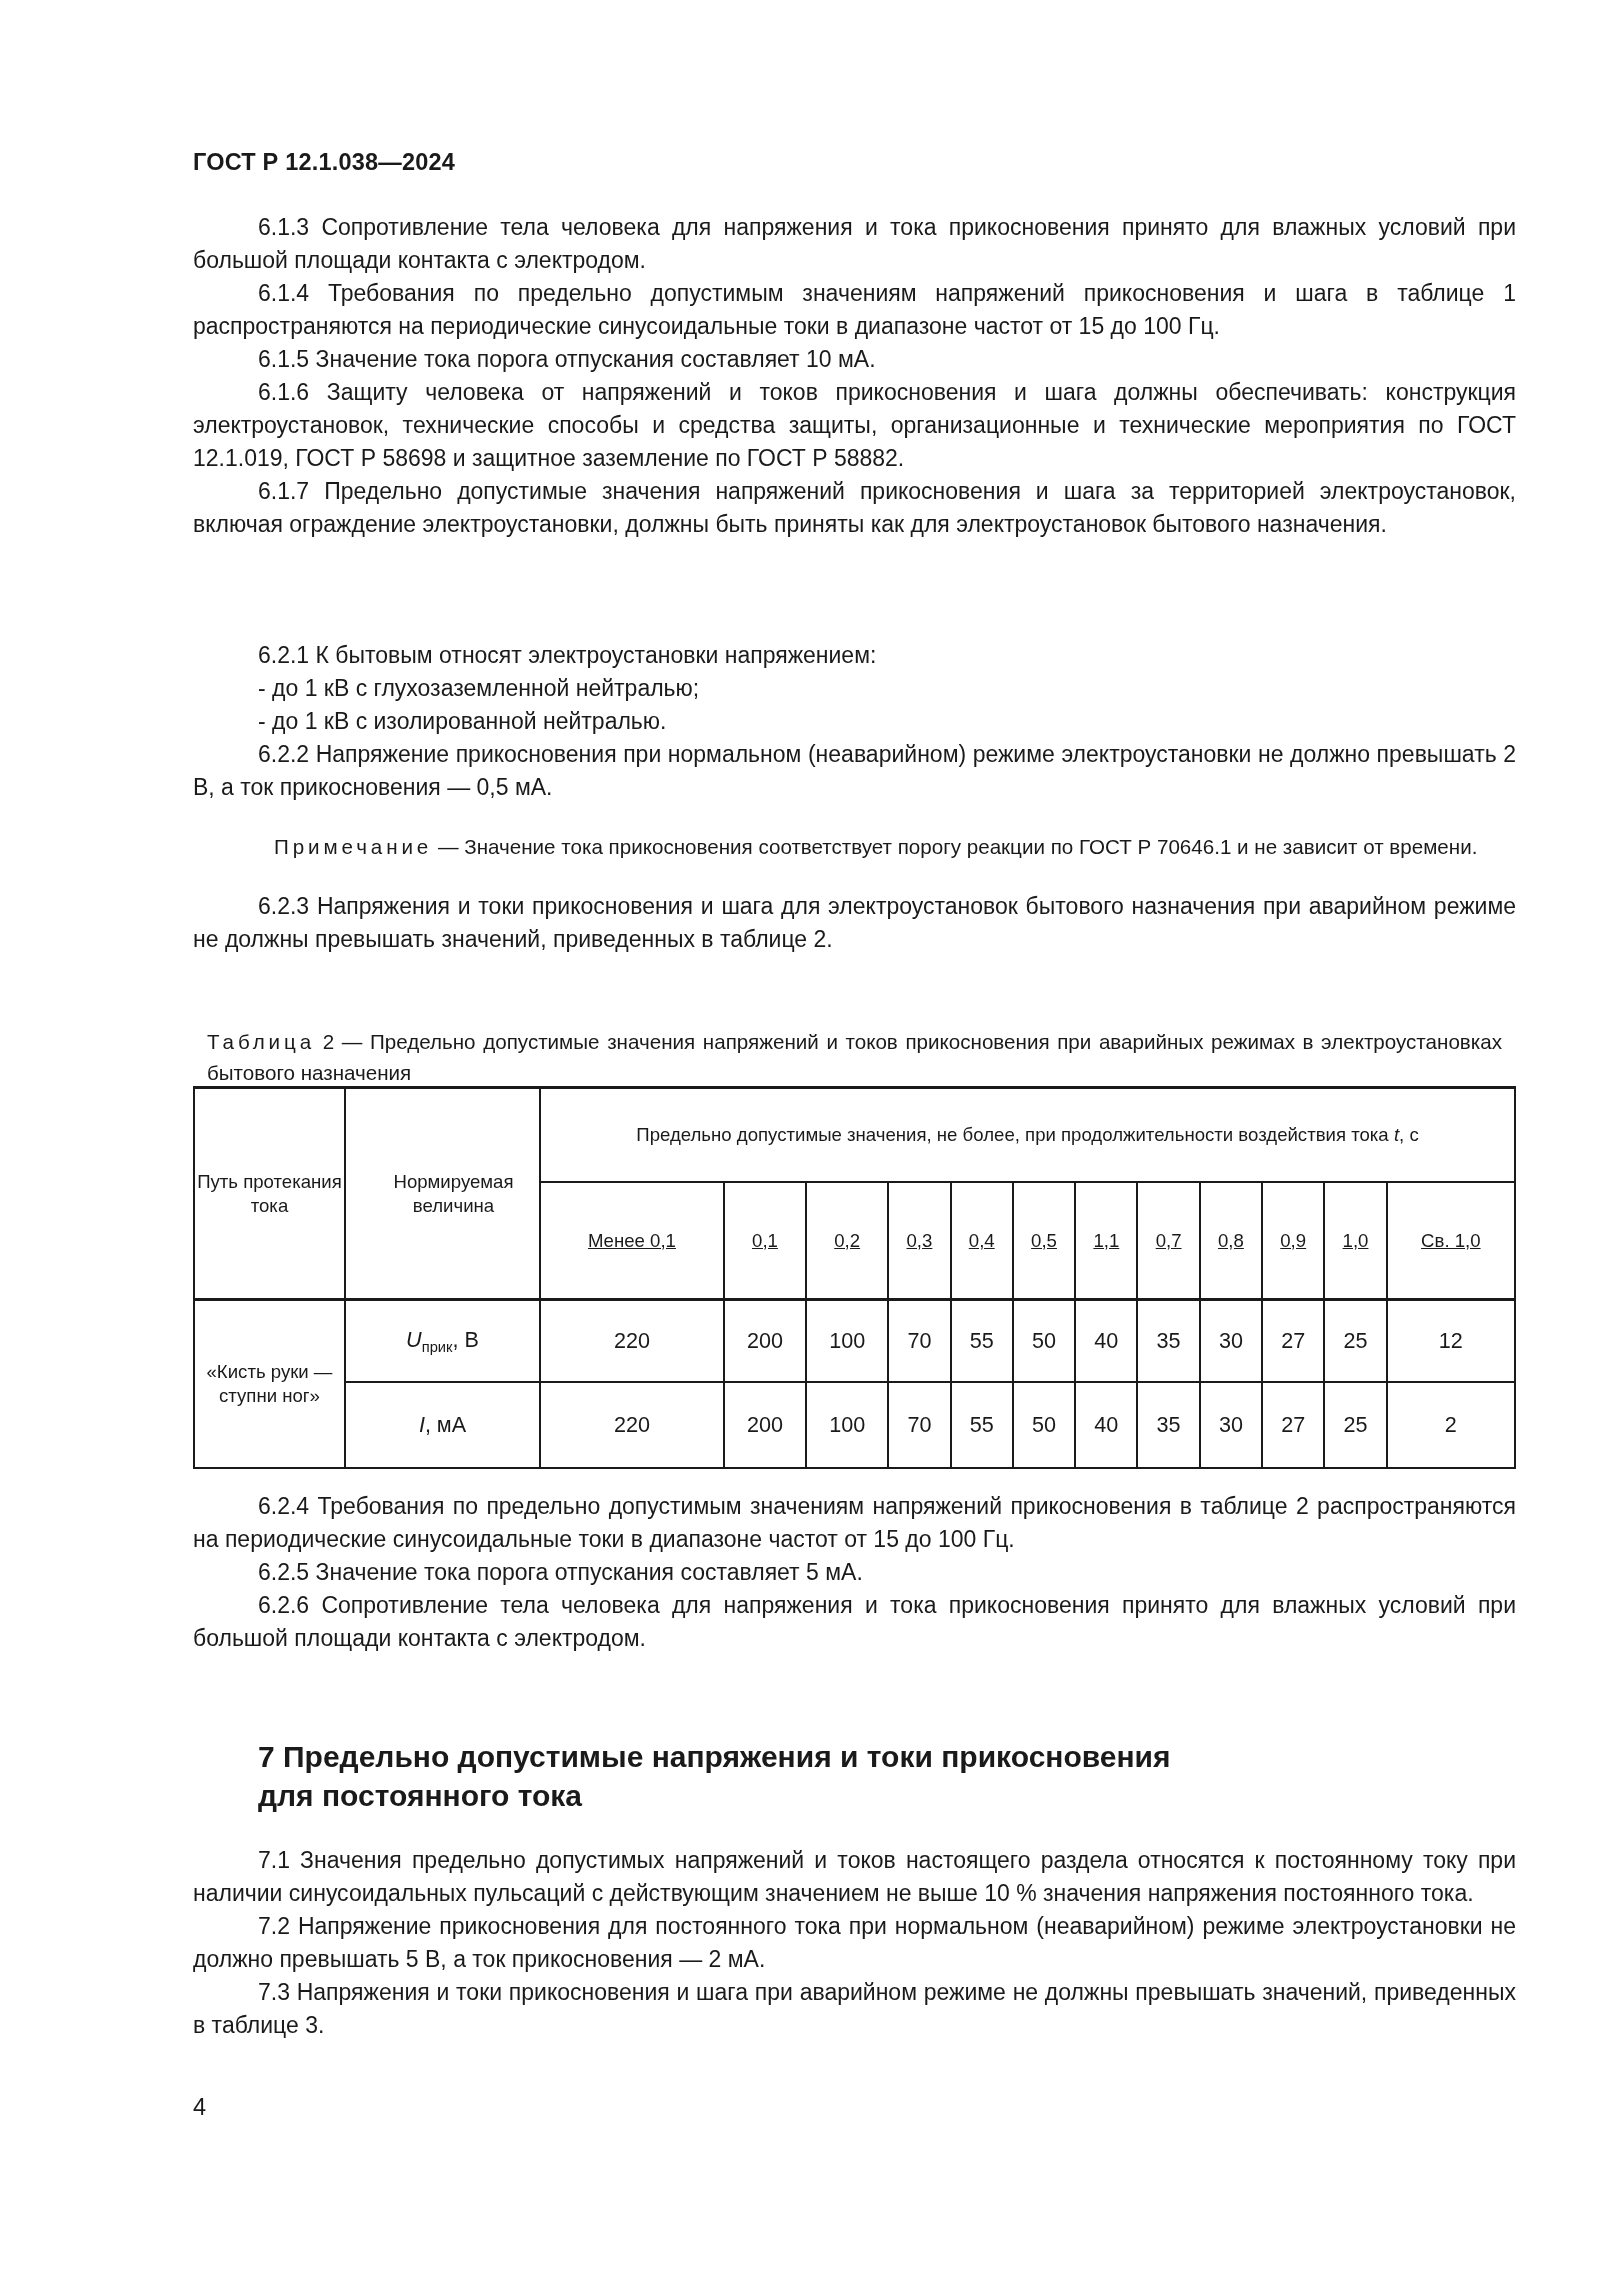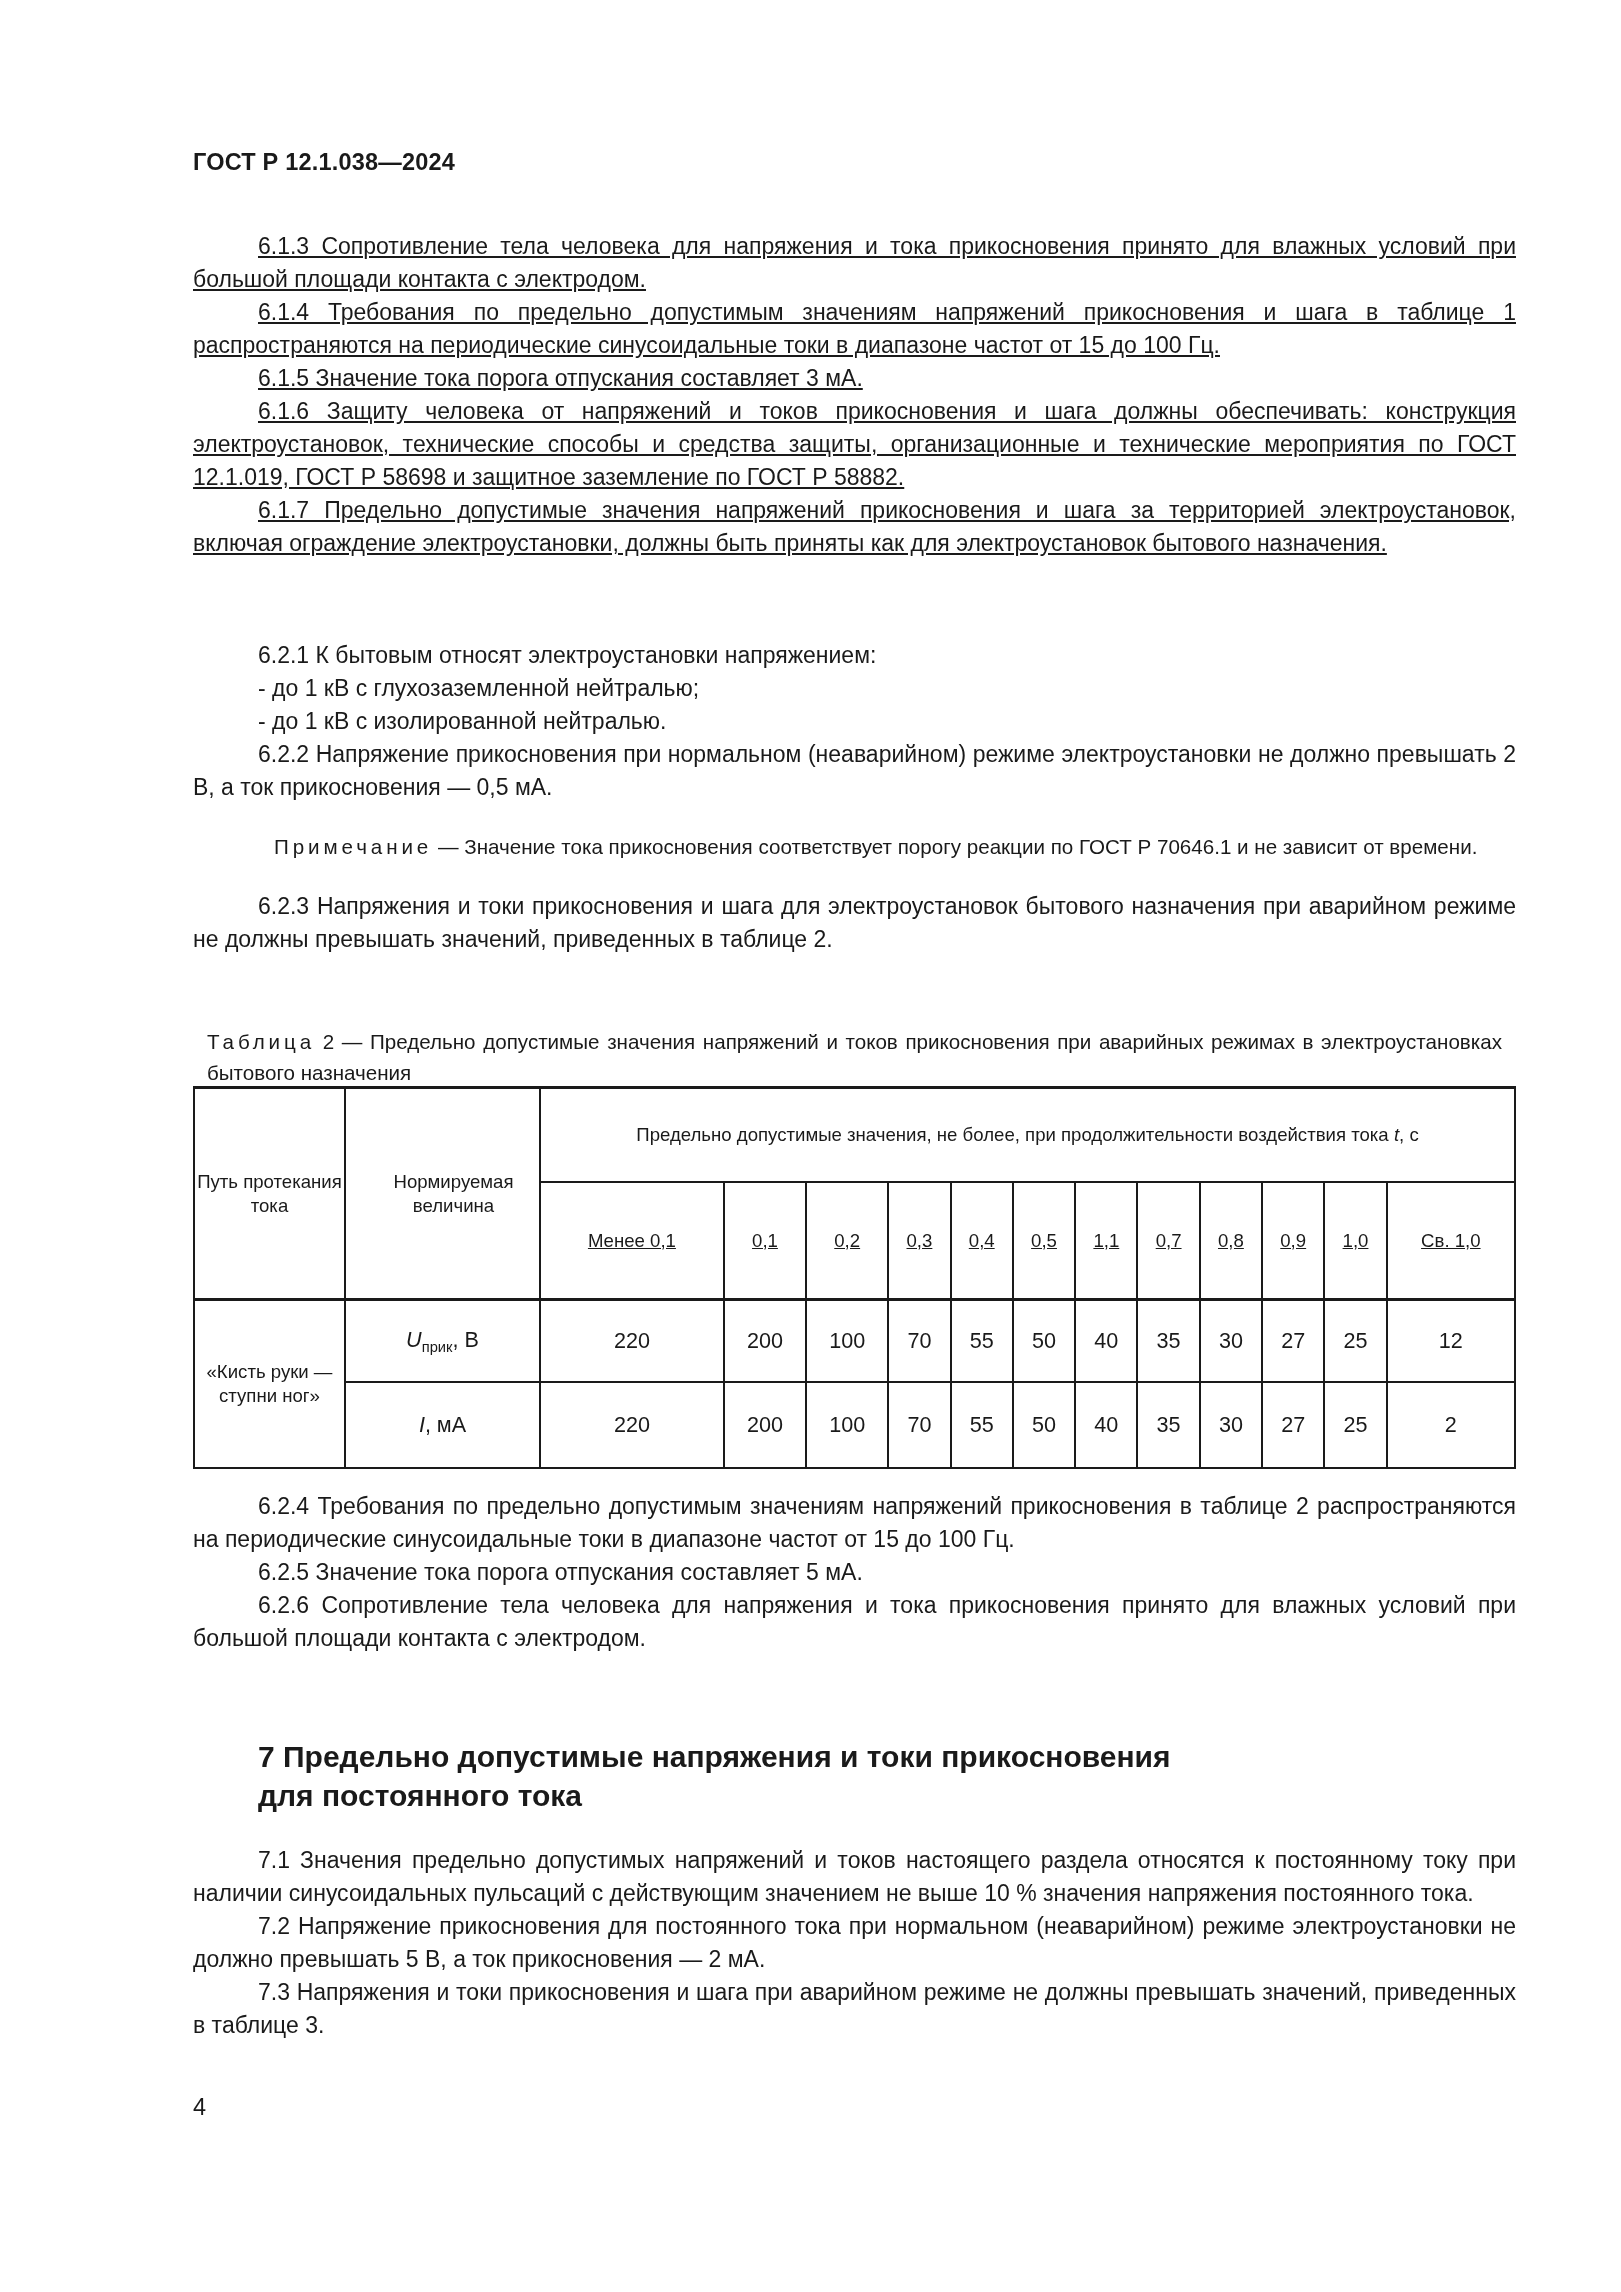--- a/index.html
+++ b/index.html
@@ -21,24 +21,24 @@
   .h1 { font-weight:bold; font-size:30px; line-height:39px; padding-left:65px; }
   .pn { position:absolute; left:0; top:2094px; font-size:23.5px; }
   sub { font-size:14.7px; }
 </style>
 </head>
 <body>
 
 <div class="page">
   <div class="hdr">ГОСТ Р 12.1.038—2024</div>
 
-  <div class="blk" style="top:230px;text-decoration:underline;">
+  <div class="blk" style="top:211px;">
     <p class="p ind">6.1.3  Сопротивление тела человека для напряжения и тока прикосновения принято для влажных условий при большой площади контакта с электродом.</p>
     <p class="p ind">6.1.4  Требования по предельно допустимым значениям напряжений прикосновения и шага в таблице 1 распространяются на периодические синусоидальные токи в диапазоне частот от 15 до 100 Гц.</p>
-    <p class="p ind">6.1.5  Значение тока порога отпускания составляет 3 мА.</p>
+    <p class="p ind">6.1.5  Значение тока порога отпускания составляет 10 мА.</p>
     <p class="p ind">6.1.6  Защиту человека от напряжений и токов прикосновения и шага должны обеспечивать: конструкция электроустановок, технические способы и средства защиты, организационные и технические мероприятия по ГОСТ 12.1.019, ГОСТ Р 58698 и защитное заземление по ГОСТ Р 58882.</p>
     <p class="p ind">6.1.7  Предельно допустимые значения напряжений прикосновения и шага за территорией электроустановок, включая ограждение электроустановки, должны быть приняты как для электроустановок бытового назначения.</p>
   </div>
 
   <div class="blk" style="top:621px;">
     <div style="height:17.6px"></div>
     <p class="p ind">6.2.1  К бытовым относят электроустановки напряжением:</p>
     <p class="p ind">-  до 1 кВ с глухозаземленной нейтралью;</p>
     <p class="p ind">-  до 1 кВ с изолированной нейтралью.</p>
     <p class="p ind">6.2.2 Напряжение прикосновения при нормальном (неаварийном) режиме электроустановки не должно превышать 2 В, а ток прикосновения — 0,5 мА.</p>

